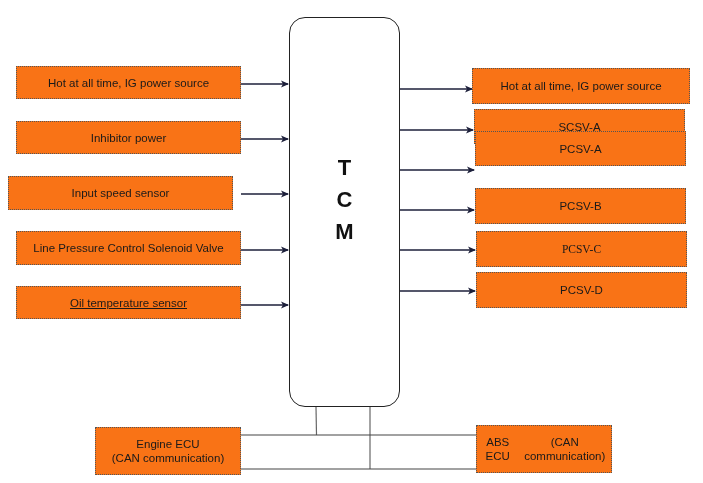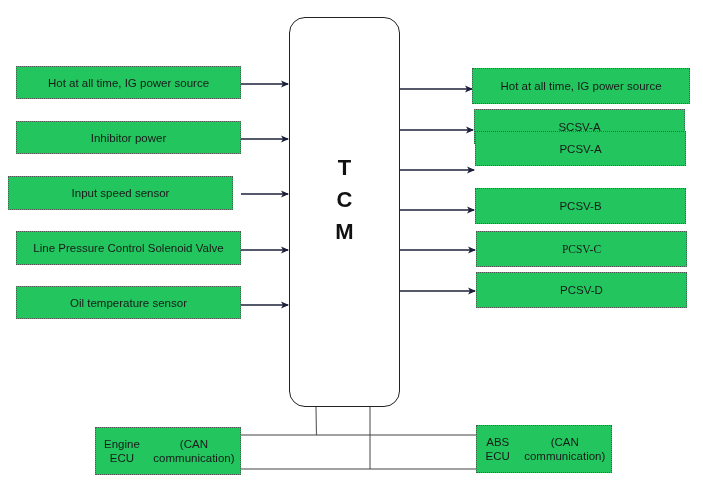--- a/index.html
+++ b/index.html
@@ -1,19 +1,19 @@
 <!DOCTYPE html>
 <html><head>
   <meta charset="utf-8">
   <style>
     html, body { margin: 0; padding: 0; background: #ffffff; }
     body { width: 703px; height: 483px; position: relative; overflow: hidden;
            font-family: "Liberation Sans", sans-serif; color: #1a1a1a; }
     .box { position: absolute; box-sizing: border-box; border: 1px dotted #555;
-           background: #22c55e; display: flex; align-items: center; justify-content: center;
+           background: #f97316; display: flex; align-items: center; justify-content: center;
            text-align: center; font-size: 11.5px; line-height: 14px; color: #1a1a1a; }
     .box span { display: block; }
     #tcm { position: absolute; left: 289px; top: 17px; width: 111px; height: 390px;
            box-sizing: border-box; border: 1.3px solid #222; border-radius: 16px; background: #fff; }
     #tcm-label { position: absolute; left: 289px; top: 152px; width: 111px; text-align: center;
                  font-weight: bold; font-size: 22px; line-height: 32px; color: #111; }
     #tcm-label span { display: block; }
     svg#wires { position: absolute; left: 0; top: 0; }
   </style>
 </head>
@@ -57,21 +57,21 @@
 </div>
 <div class="box" style="left:16px; top:121px; width:225px; height:33px;">
   <span>Inhibitor power</span>
 </div>
 <div class="box" style="left:8px; top:176px; width:225px; height:34px;">
   <span>Input speed sensor</span>
 </div>
 <div class="box" style="left:16px; top:231px; width:225px; height:34px;justify-content:center;">
   <span>Line Pressure Control Solenoid Valve</span>
 </div>
-<div class="box" style="left:16px; top:286px; width:225px; height:33px;">
+<div class="box" style="left:16px; top:286px; width:225px; height:33px;text-decoration:underline;">
   <span>Oil temperature sensor</span>
 </div>
 
 <div class="box" style="left:472px; top:68px; width:218px; height:36px;">
   <span>Hot at all time, IG power source</span>
 </div>
 <div class="box" style="left:474px; top:109px; width:211px; height:35px;">
   <span>SCSV-A</span>
 </div>
 <div class="box" style="left:475px; top:131px; width:211px; height:35px;">
@@ -80,20 +80,20 @@
 <div class="box" style="left:475px; top:188px; width:211px; height:36px;">
   <span>PCSV-B</span>
 </div>
 <div class="box" style="left:476px; top:231px; width:211px; height:36px;font-family:Liberation Serif, serif;">
   <span>PCSV-C</span>
 </div>
 <div class="box" style="left:476px; top:272px; width:211px; height:36px;">
   <span>PCSV-D</span>
 </div>
 
-<div class="box" style="left:95px; top:427px; width:146px; height:48px; flex-direction:row;">
+<div class="box" style="left:95px; top:427px; width:146px; height:48px; flex-direction:column;">
   <span>Engine ECU</span>
   <span>(CAN communication)</span>
 </div>
 <div class="box" style="left:476px; top:425px; width:136px; height:48px; flex-direction:row;">
   <span>ABS ECU</span>
   <span>(CAN communication)</span>
 </div>
 
 </body></html>

